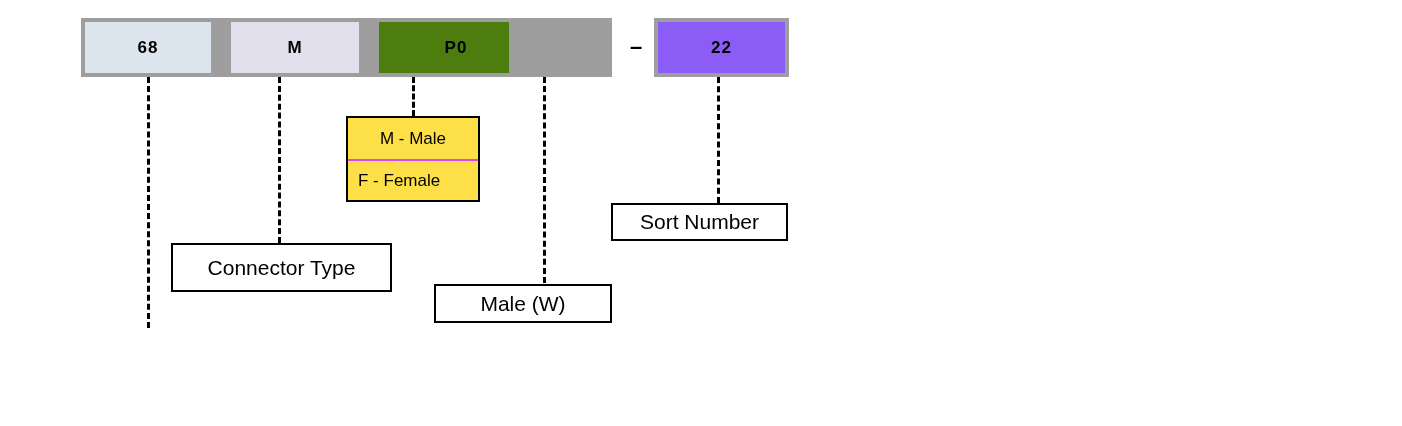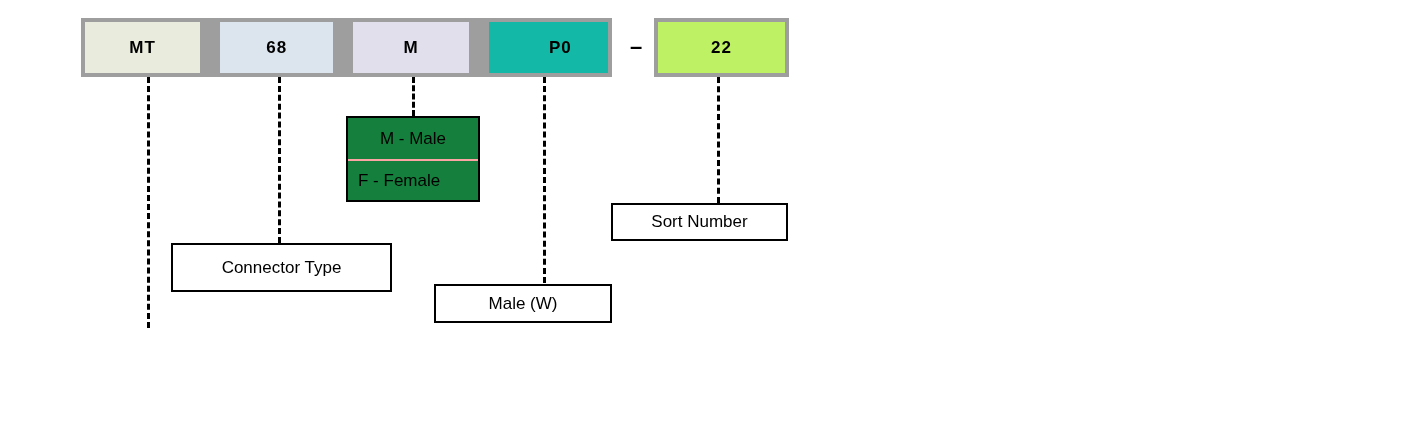--- a/index.html
+++ b/index.html
@@ -58,60 +58,59 @@
   }
 
   
   .callout {
     position: absolute;
     box-sizing: border-box;
     border: 2px solid #000000;
     background: #ffffff;
     display: flex;
     align-items: center;
-    font-size: 17px;
+    font-size: 21px;
     color: #000000;
     white-space: nowrap;
   }
   .callout.center { justify-content: center; }
 
   .callout-stack {
     position: absolute;
     box-sizing: border-box;
     border: 2px solid #000000;
-    background: #15803d;
+    background: #fde047;
   }
   .callout-stack .row {
     box-sizing: border-box;
     display: flex;
     align-items: center;
     font-size: 17px;
     color: #000000;
     white-space: nowrap;
   }
   .callout-stack .row.center { justify-content: center; }
   .callout-stack .row.left   { justify-content: flex-start; padding-left: 10px; }
-  .callout-stack .row + .row { border-top: 2px solid #fca5a5; }
+  .callout-stack .row + .row { border-top: 2px solid #d946ef; }
 </style>
 </head>
 <body>
 
 <div id="canvas">
 
   <div class="code-group" style="left:81px; top:18px; width:531px; height:59px;">
-    <div class="code-cell" style="width:128px; background:#e9ecdc;">MT</div>
     <div class="code-cell" style="width:126px; background:#dce4ee;">68</div>
     <div class="code-cell" style="width:128px; background:#e2dfec;">M</div>
-    <div class="code-cell" style="width:130px; background:#14b8a6;padding-left:24px;">P0</div>
+    <div class="code-cell" style="width:130px; background:#4d7c0f;padding-left:24px;">P0</div>
   </div>
 
   <div class="separator-dash" style="left:624px; top:36px; width:24px;">–</div>
 
   <div class="code-group" style="left:654px; top:18px; width:135px; height:59px;">
-    <div class="code-cell" style="width:127px; background:#bef264;">22</div>
+    <div class="code-cell" style="width:127px; background:#8b5cf6;">22</div>
   </div>
 
   <div class="leader" style="left:147px; top:77px; height:251px;"></div>
 
   <div class="leader" style="left:278px; top:77px; height:166px;"></div>
 
   <div class="leader" style="left:412px; top:77px; height:39px;"></div>
 
   <div class="leader" style="left:543px; top:77px; height:206px;"></div>
 

